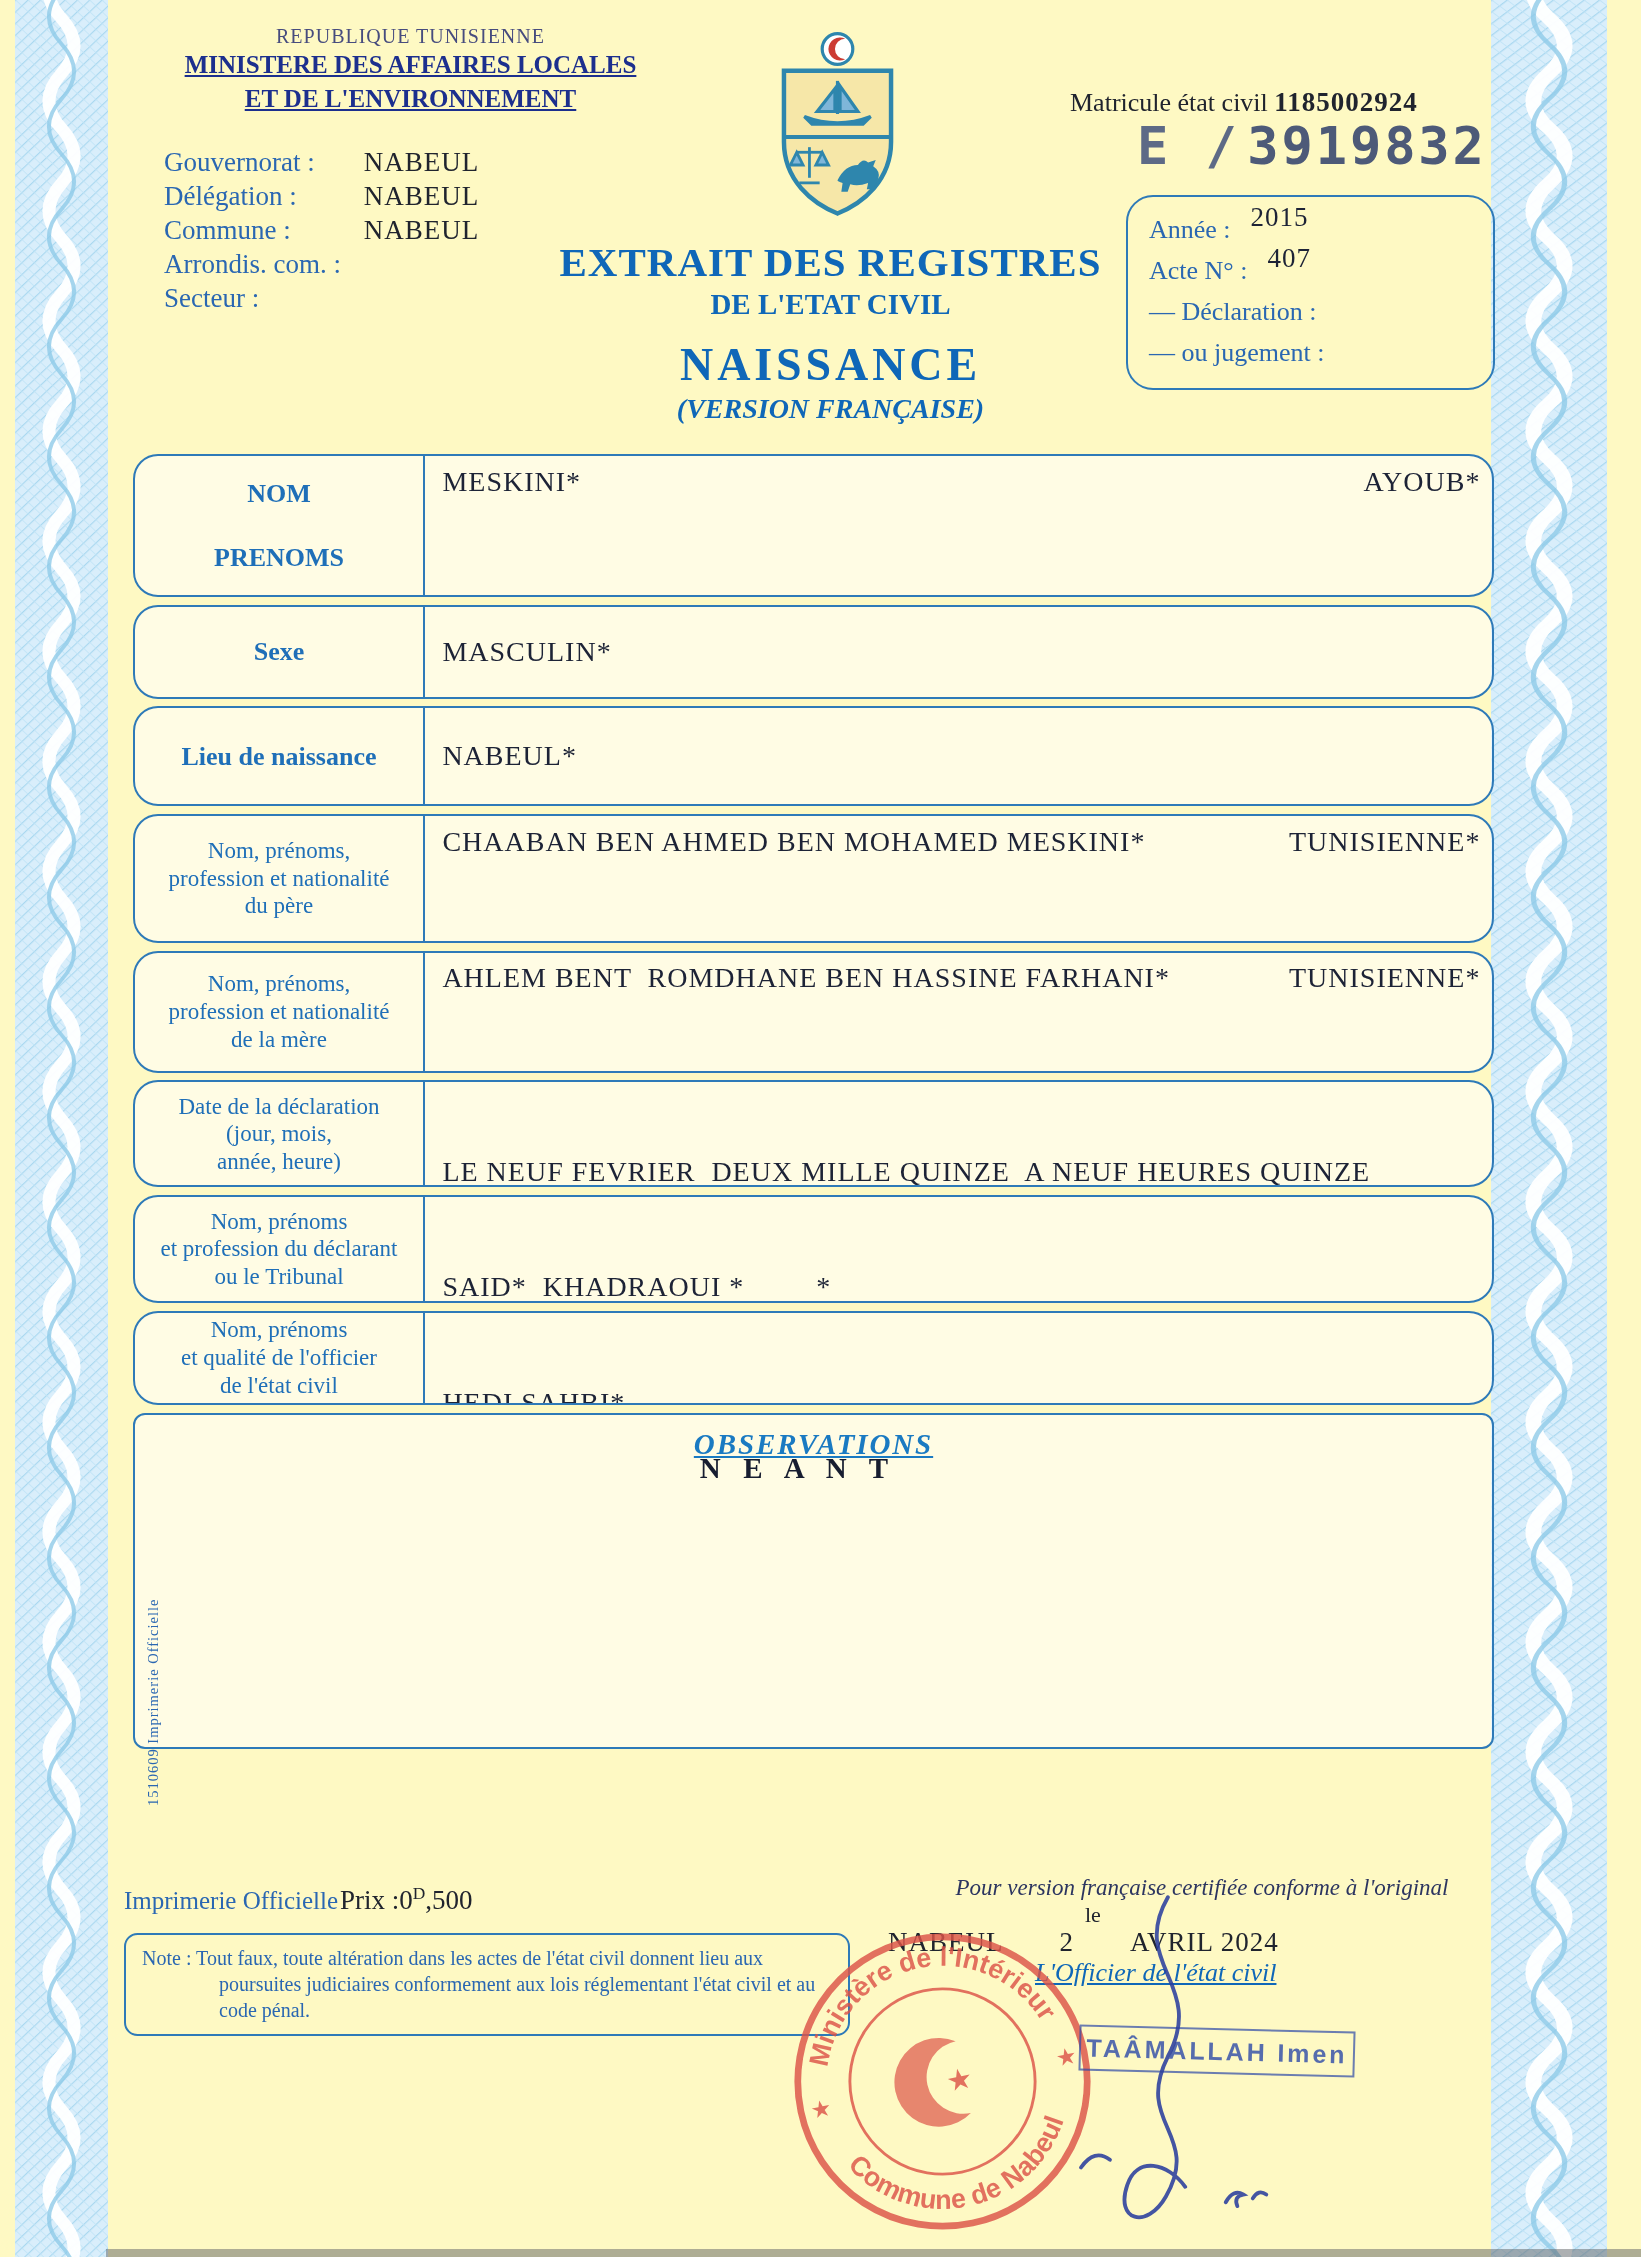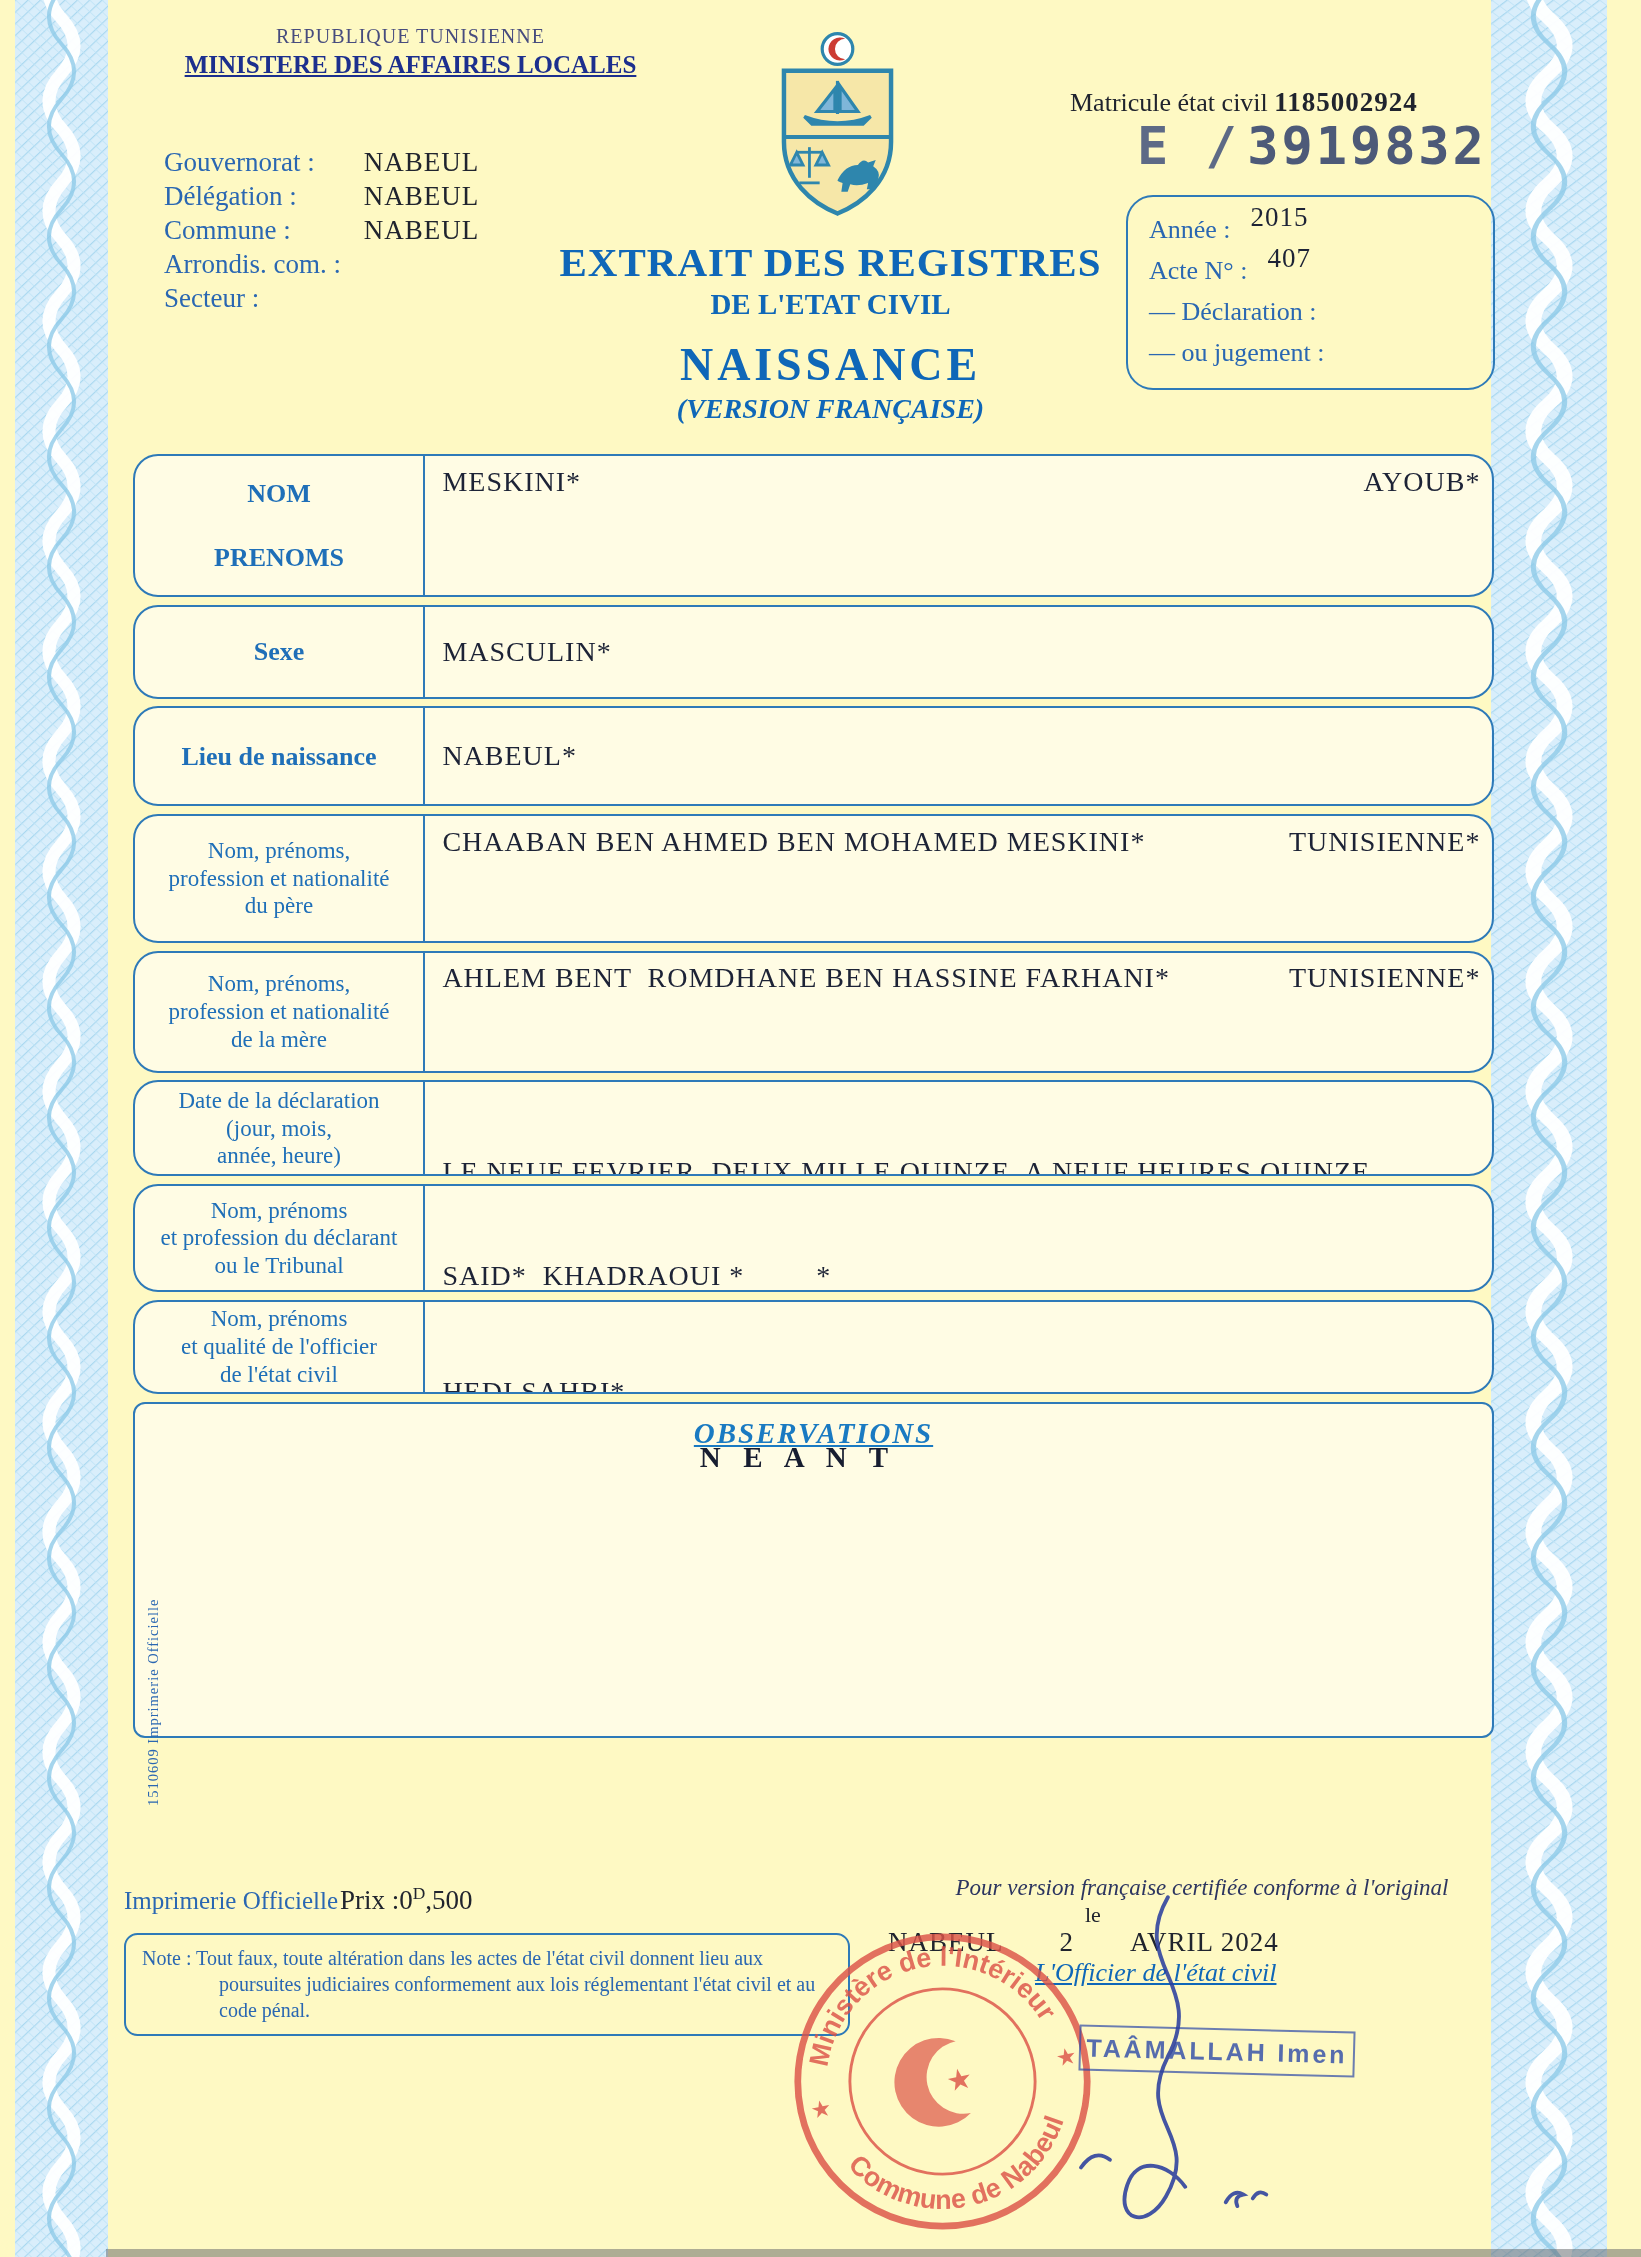--- a/index.html
+++ b/index.html
@@ -108,20 +108,21 @@
       <rect width="96" height="2460" fill="url(#hatchR2)"></rect>
       <path class="wave-path" fill="none" stroke="#ffffff" stroke-width="13" opacity="0.95" d="M48 -40 q-26 30 0 60 q26 30 0 60 q-26 30 0 60 q26 30 0 60 q-26 30 0 60 q26 30 0 60 q-26 30 0 60 q26 30 0 60 q-26 30 0 60 q26 30 0 60 q-26 30 0 60 q26 30 0 60 q-26 30 0 60 q26 30 0 60 q-26 30 0 60 q26 30 0 60 q-26 30 0 60 q26 30 0 60 q-26 30 0 60 q26 30 0 60 q-26 30 0 60 q26 30 0 60 q-26 30 0 60 q26 30 0 60 q-26 30 0 60 q26 30 0 60 q-26 30 0 60 q26 30 0 60 q-26 30 0 60 q26 30 0 60 q-26 30 0 60 q26 30 0 60 q-26 30 0 60 q26 30 0 60 q-26 30 0 60 q26 30 0 60 q-26 30 0 60 q26 30 0 60 q-26 30 0 60 q26 30 0 60 q-26 30 0 60 q26 30 0 60"></path>
       <path class="wave-path" fill="none" stroke="#8ecbe9" stroke-width="4" transform="translate(0,28)" opacity="0.8" d="M48 -40 q-26 30 0 60 q26 30 0 60 q-26 30 0 60 q26 30 0 60 q-26 30 0 60 q26 30 0 60 q-26 30 0 60 q26 30 0 60 q-26 30 0 60 q26 30 0 60 q-26 30 0 60 q26 30 0 60 q-26 30 0 60 q26 30 0 60 q-26 30 0 60 q26 30 0 60 q-26 30 0 60 q26 30 0 60 q-26 30 0 60 q26 30 0 60 q-26 30 0 60 q26 30 0 60 q-26 30 0 60 q26 30 0 60 q-26 30 0 60 q26 30 0 60 q-26 30 0 60 q26 30 0 60 q-26 30 0 60 q26 30 0 60 q-26 30 0 60 q26 30 0 60 q-26 30 0 60 q26 30 0 60 q-26 30 0 60 q26 30 0 60 q-26 30 0 60 q26 30 0 60 q-26 30 0 60 q26 30 0 60 q-26 30 0 60 q26 30 0 60"></path>
     </svg>
   </div>
 
   <div class="hdr-left-block">
     <div class="republic">REPUBLIQUE TUNISIENNE</div>
     <div class="ministry">
       <div>MINISTERE DES AFFAIRES LOCALES</div>
+      <div>ET DE L'ENVIRONNEMENT</div>
     </div>
   </div>
 
   <div class="admin">
     <div class="admin-row">
       <span class="admin-label">Gouvernorat :</span>
       <span class="admin-value">NABEUL</span>
     </div>
     <div class="admin-row">
       <span class="admin-label">Délégation :</span>
@@ -244,21 +245,21 @@
         <div>Nom, prénoms,</div>
         <div>profession et nationalité</div>
         <div>de la mère</div>
       </div>
       <div class="fvalue two">
         <div>AHLEM BENT  ROMDHANE BEN HASSINE FARHANI*</div>
         <div>TUNISIENNE*</div>
       </div>
     </div>
 
-    <div class="frow" style="height:96px">
+    <div class="frow" style="height:107px">
       <div class="flabel">
         <div>Date de la déclaration</div>
         <div>(jour, mois,</div>
         <div>année, heure)</div>
       </div>
       <div class="fvalue">
         <div>LE NEUF FEVRIER  DEUX MILLE QUINZE  A NEUF HEURES QUINZE MINUTES*</div>
       </div>
     </div>
 

